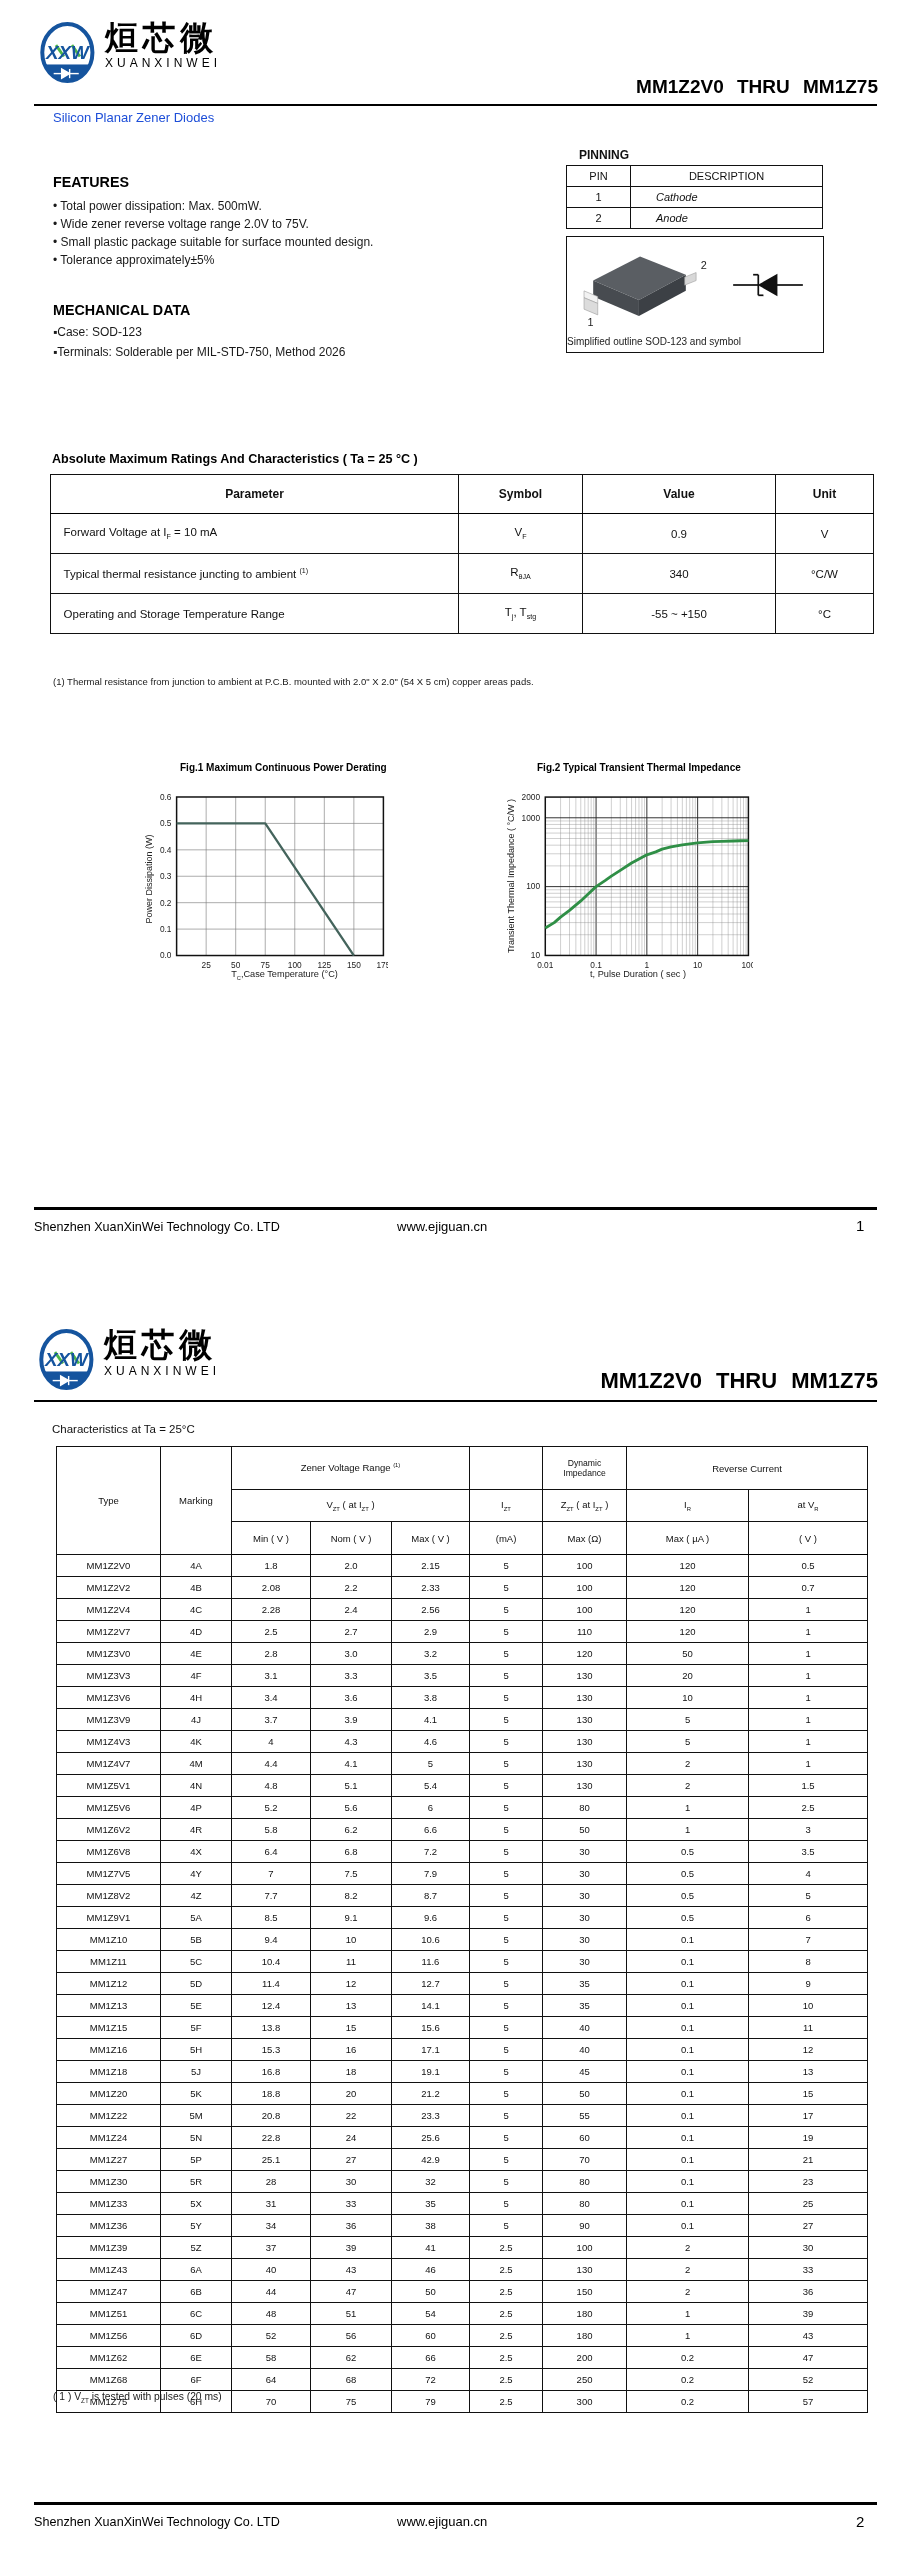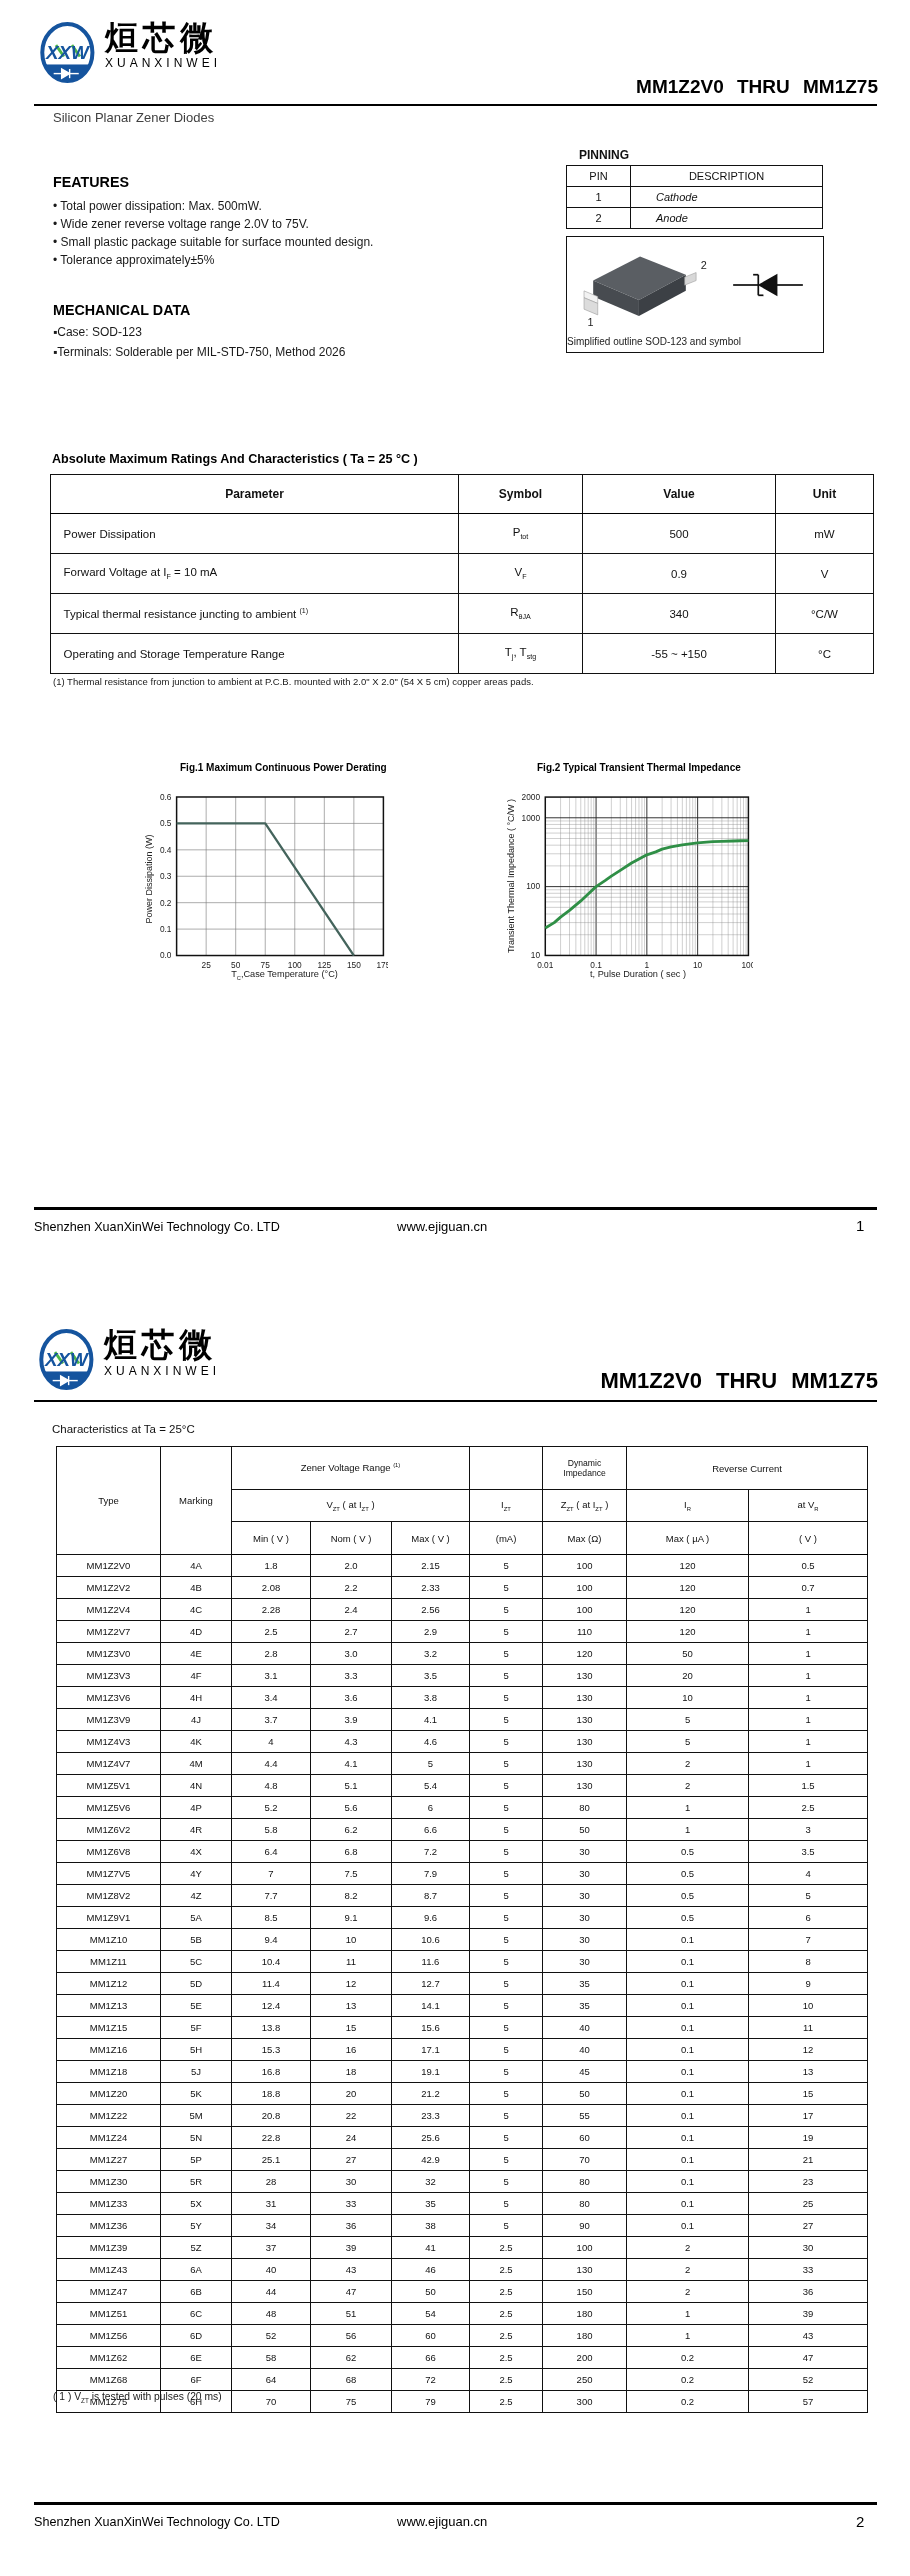--- a/index.html
+++ b/index.html
@@ -11,21 +11,21 @@
 
   
   .logo-block{display:flex;align-items:flex-start;}
   .logo-text{margin-left:8px;}
   .logo-cn{font-size:33px;font-weight:bold;letter-spacing:4.6px;line-height:1.05;color:#000;}
   .logo-en{font-size:12px;letter-spacing:4px;color:#000;margin-top:1.1px;}
   .doc-title{font-size:19px;font-weight:bold;text-align:right;word-spacing:8px;color:#000000;}
   .doc-title.p2{font-size:22px;}
   .hr{background:#000;}
 
-  .subtitle{font-size:13px;color:#404040;}
+  .subtitle{font-size:13px;color:#1d4ed8;}
 
   .sec-head{font-size:14.3px;font-weight:bold;color:#000;}
   .feature-list{list-style:none;margin:0;padding:0;font-size:12px;line-height:18px;color:#1a1a1a;}
   .feature-list li::before{content:"• ";}
   .mech-list{list-style:none;margin:0;padding:0;font-size:12px;line-height:20px;color:#1a1a1a;}
   .mech-list li::before{content:"▪";}
 
   
   .pin-head{font-size:12px;font-weight:bold;}
   table{border-collapse:collapse;}
@@ -177,26 +177,20 @@
       </colgroup>
     <thead>
       <tr>
         <th>Parameter</th>
         <th>Symbol</th>
         <th>Value</th>
         <th>Unit</th>
       </tr>
     </thead>
     <tbody id="absmax-body">
-        <tr>
-          <td class="param">Power Dissipation</td>
-          <td>P<sub>tot</sub></td>
-          <td>500</td>
-          <td>mW</td>
-        </tr>
         <tr>
           <td class="param">Forward Voltage at I<sub>F</sub> = 10 mA</td>
           <td>V<sub>F</sub></td>
           <td>0.9</td>
           <td>V</td>
         </tr>
         <tr>
           <td class="param">Typical thermal resistance juncting to ambient <sup>(1)</sup></td>
           <td>R<sub>θJA</sub></td>
           <td>340</td>

